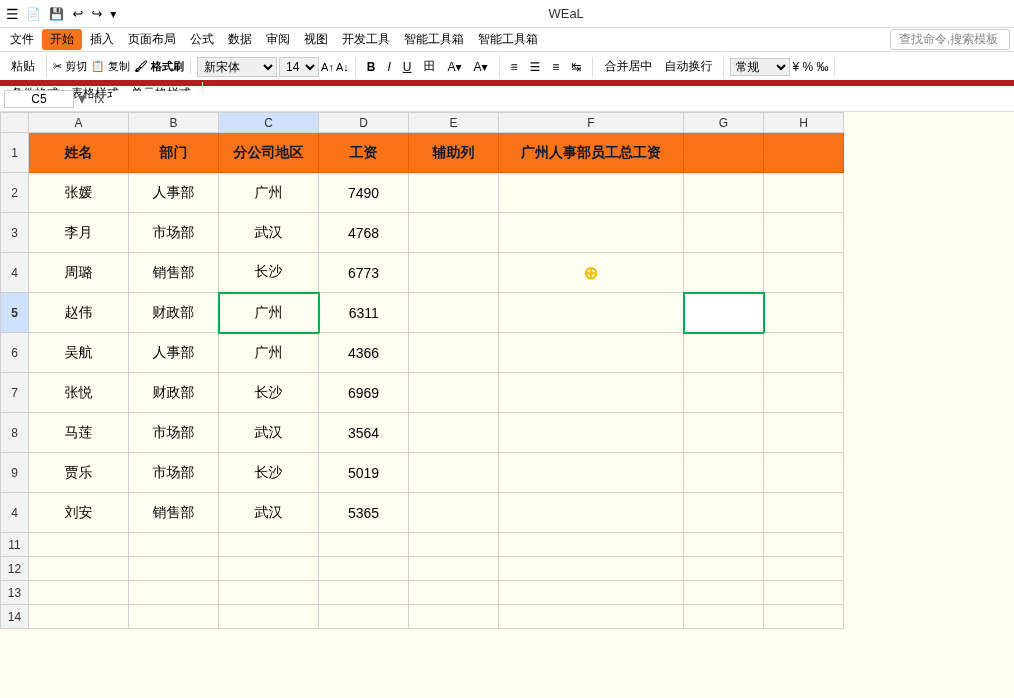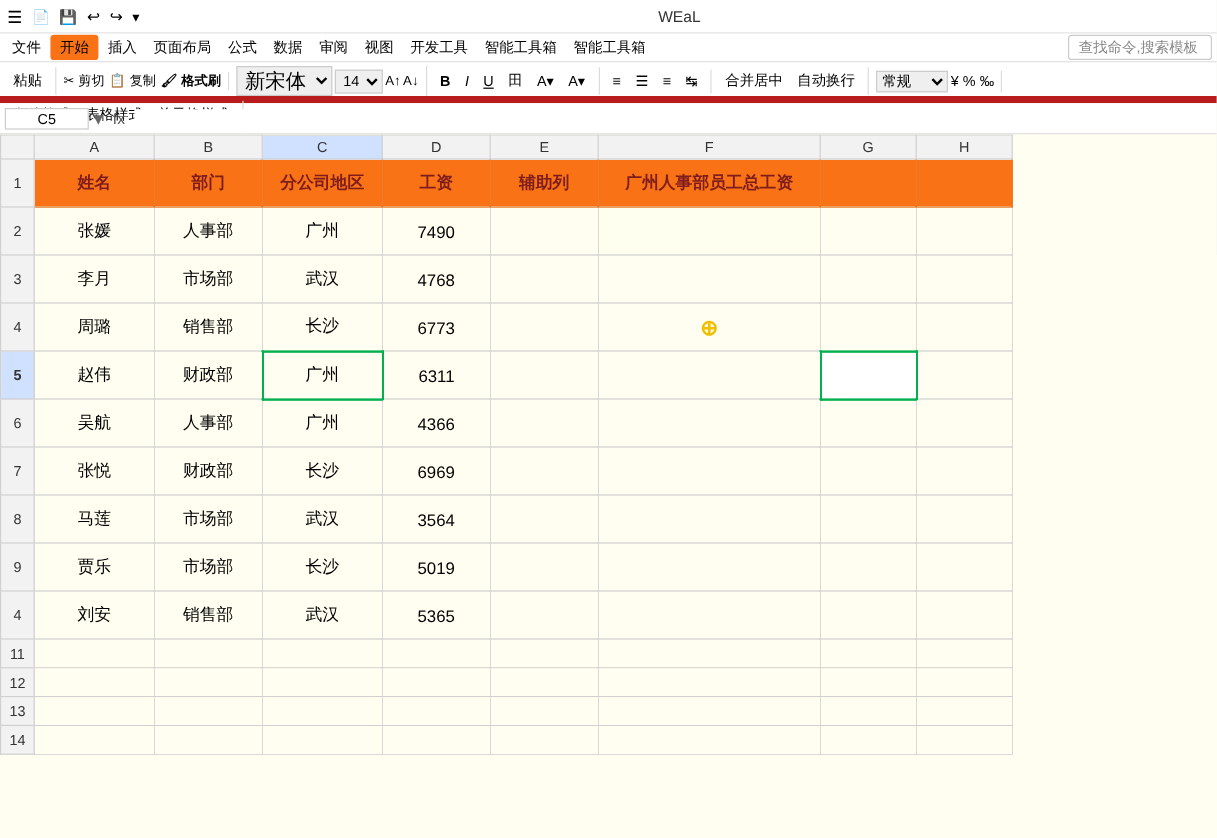--- a/index.html
+++ b/index.html
@@ -62,21 +62,21 @@
     .tb-btn {
       padding: 2px 4px;
       cursor: pointer;
       font-size: 12px;
       border: 1px solid transparent;
       background: transparent;
       border-radius: 2px;
     }
     .font-select {
       width: 80px;
-      font-size: 17px;
+      font-size: 12px;
       border: 1px solid #ccc;
       padding: 1px 2px;
     }
     .font-size-select {
       width: 40px;
       font-size: 12px;
       border: 1px solid #ccc;
       padding: 1px 2px;
     }
 
@@ -159,21 +159,21 @@
       min-width: 80px;
       background: #fffef0;
       position: relative;
       white-space: nowrap;
       overflow: hidden;
     }
 
     
     td.header-cell {
       background: #f97316;
-      color: #7f1d1d;
+      color: #0f172a;
       font-size: 14px;
       font-weight: bold;
       text-align: center;
       vertical-align: middle;
       border: 1px solid #e06000;
     }
 
     
     .col-f { min-width: 180px; width: 180px; }
     .col-a { min-width: 100px; width: 100px; }

